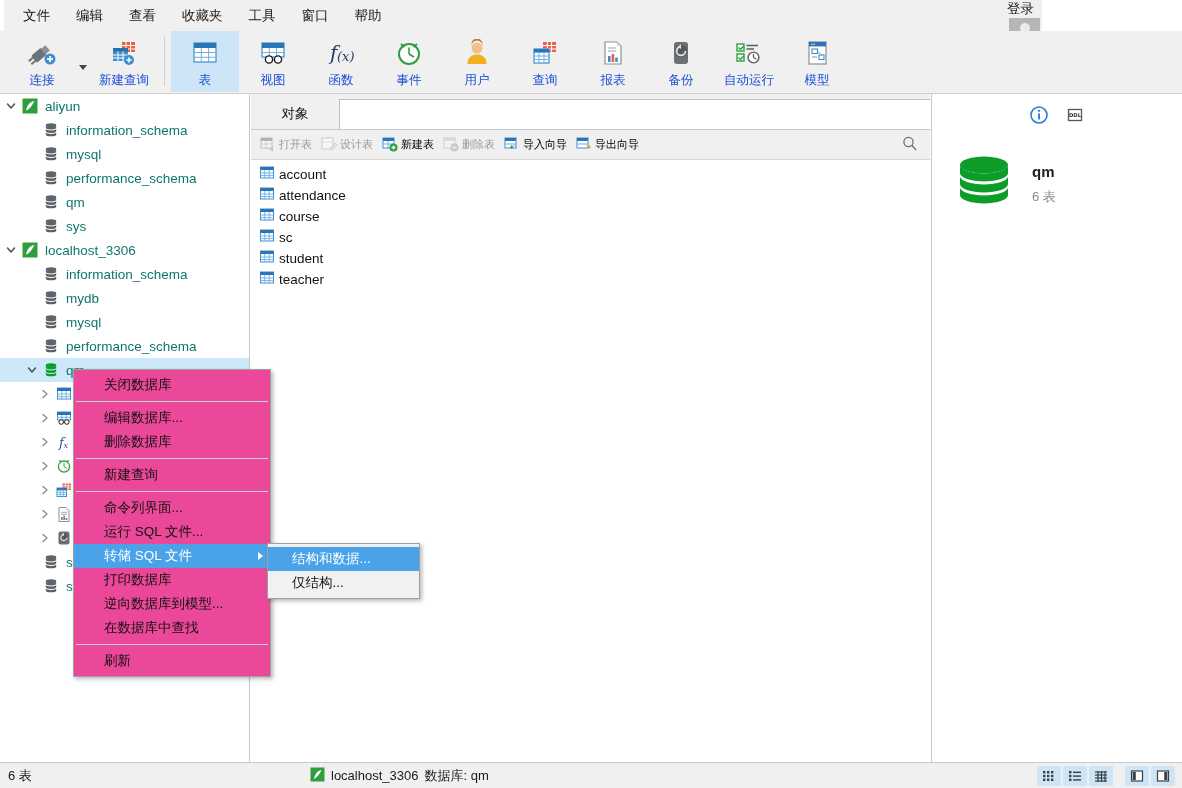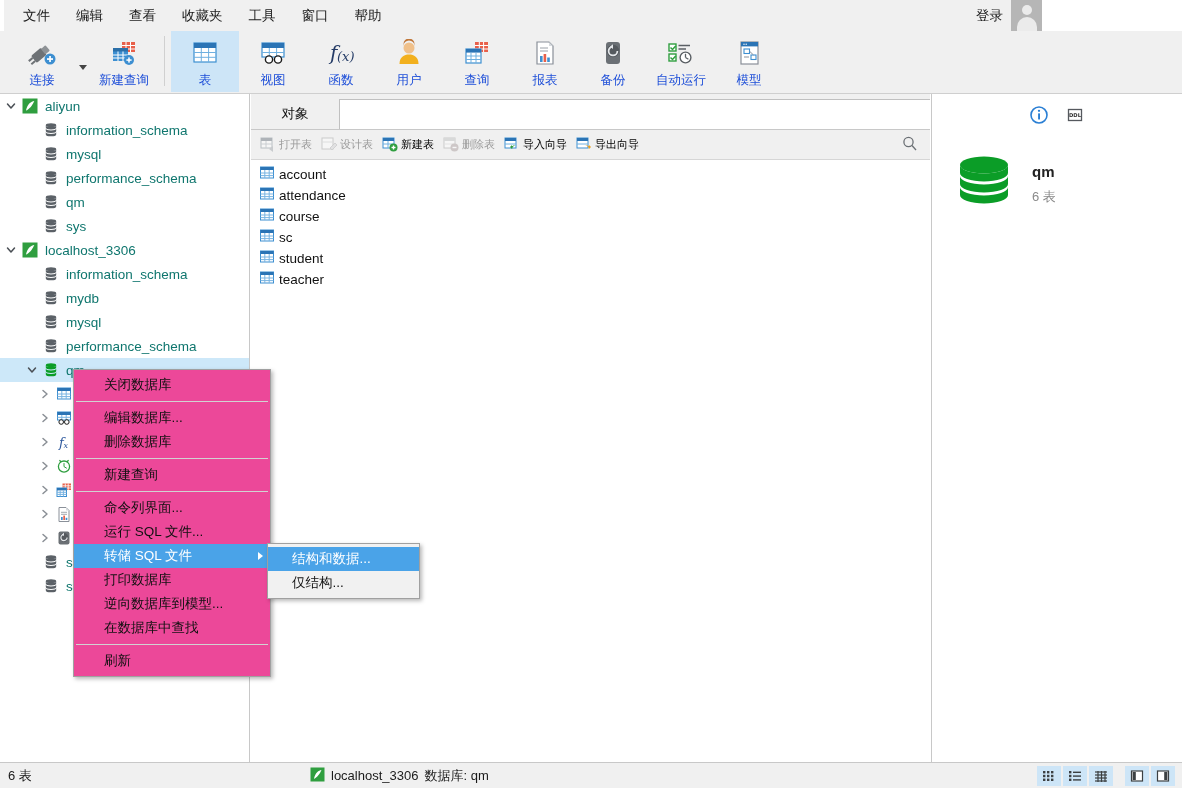--- a/index.html
+++ b/index.html
@@ -19,21 +19,21 @@
     background: #f0f0f0;
     display: flex; align-items: center;
   }
   .menubar-items { display: flex; align-items: center; padding-left: 6px; }
   .menu-item {
     padding: 5px 13px; font-size: 13.5px; color: #1a1a1a; cursor: default;
     line-height: 18px; white-space: nowrap;
   }
   .menubar-right {
     position: absolute; right: 0; top: 0; height: 31px;
-    display: flex; align-items: center;
+    display: flex; align-items: center; flex-direction: column;
   }
   .login-label { font-size: 13.5px; padding-right: 8px; color: #1a1a1a; cursor: default; }
   .avatar {
     width: 31px; height: 31px; background: #b6b6b6;
     position: relative; overflow: hidden;
   }
   .avatar::before {
     content: ""; position: absolute; left: 50%; top: 5px;
     width: 10px; height: 10px; border-radius: 50%;
     background: #ebebeb; transform: translateX(-50%);
@@ -309,20 +309,32 @@
     <div class="tb-btn">
       <div class="tb-icon">
         <svg width="34" height="28" viewBox="0 0 34 28">
           <text x="6" y="21" font-family="DejaVu Serif, serif" font-size="20" font-style="italic" fill="#243b66">f</text>
           <text x="13" y="22" font-family="DejaVu Serif, serif" font-size="13" font-style="italic" fill="#243b66">(x)</text>
         </svg>
       </div>
       <div class="tb-label">函数</div>
     </div>
 
+    <div class="tb-btn">
+      <div class="tb-icon">
+        <svg width="30" height="28" viewBox="0 0 30 28">
+          <circle cx="15" cy="15" r="10" fill="#fff" stroke="#2f9e3f" stroke-width="2"></circle>
+          <line x1="15" y1="15" x2="15" y2="8.5" stroke="#2f9e3f" stroke-width="1.6"></line>
+          <line x1="15" y1="15" x2="20" y2="18" stroke="#2f9e3f" stroke-width="1.6"></line>
+          <line x1="7" y1="5" x2="10.5" y2="8" stroke="#2f9e3f" stroke-width="2"></line>
+          <line x1="23" y1="5" x2="19.5" y2="8" stroke="#2f9e3f" stroke-width="2"></line>
+        </svg>
+      </div>
+      <div class="tb-label">事件</div>
+    </div>
 
     <div class="tb-btn">
       <div class="tb-icon">
         <svg width="30" height="28" viewBox="0 0 30 28">
           <circle cx="15" cy="9" r="5.5" fill="#f0c08a"></circle>
           <path d="M9.5 7 A5.5 5.5 0 0 1 20.5 7 L20.5 5 A5.5 5.5 0 0 0 9.5 5 Z" fill="#c0773a"></path>
           <path d="M5.5 25 C5.5 18 10 15.5 15 15.5 C20 15.5 24.5 18 24.5 25 Z" fill="#f2b01e"></path>
         </svg>
       </div>
       <div class="tb-label">用户</div>

